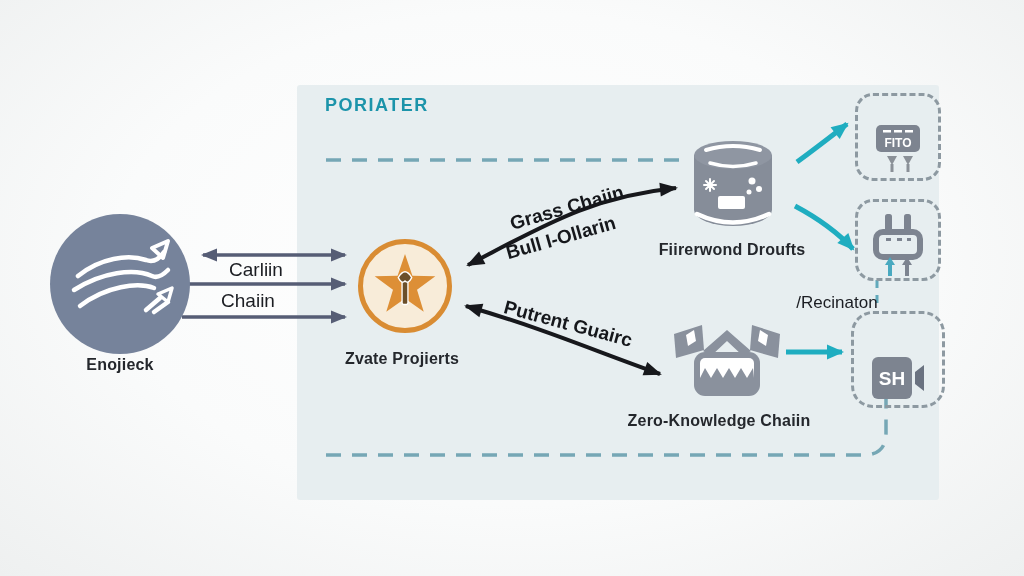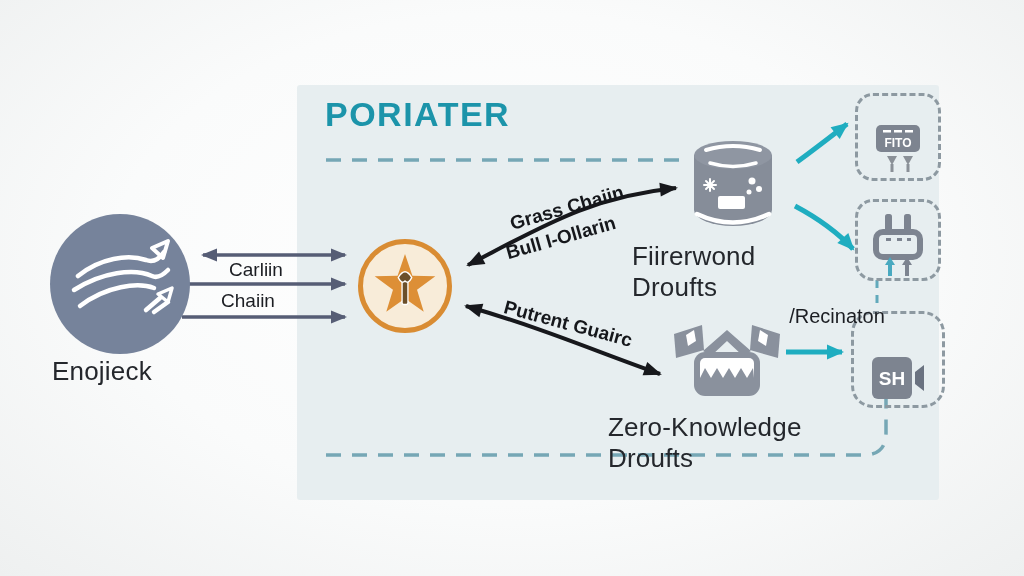--- a/index.html
+++ b/index.html
@@ -11,26 +11,26 @@
   .stage{
     position:relative;width:1024px;height:576px;overflow:hidden;
     background:radial-gradient(ellipse at 50% 45%, #ffffff 0%, #fafbfb 55%, #eef0f0 100%);
   }
   .panel{
     position:absolute;left:297px;top:85px;width:642px;height:415px;
     background:#e7eef0;border-radius:3px;z-index:1;
   }
   .panel-title{
     position:absolute;left:325px;top:95px;z-index:3;
-    font-size:34px;font-weight:bold;letter-spacing:1.5px;color:#1c94aa;
+    font-size:18px;font-weight:bold;letter-spacing:1.5px;color:#1c94aa;
   }
   .conn{position:absolute;left:0;top:0;z-index:2;pointer-events:none;}
   .node-label{
-    position:absolute;z-index:3;
-    font-size:26px;color:#24272c;font-weight:400;letter-spacing:0.2px;
+    position:absolute;z-index:3;text-align:center;
+    font-size:16px;color:#24272c;font-weight:700;letter-spacing:0.2px;
   }
   .edge-label{
     position:absolute;z-index:3;text-align:center;
     font-size:19px;color:#1b1d22;font-weight:500;
   }
   .curve-label{
     position:absolute;z-index:3;text-align:center;
     font-size:19px;color:#15171b;font-weight:600;
   }
   .rot-neg{transform:rotate(-16deg);}
@@ -42,21 +42,21 @@
   .orange-circle{
     position:absolute;left:358px;top:239px;width:84px;height:84px;
     border-radius:50%;background:#f8ecd9;border:5px solid #d98c33;z-index:3;
   }
   .icon-abs{position:absolute;z-index:3;}
   .dash-box{
     position:absolute;z-index:3;border:3px dashed #8d99a1;border-radius:18px;
     display:flex;align-items:flex-end;justify-content:center;
   }
   .small-note{
-    position:absolute;z-index:3;font-size:20px;color:#1b1d22;font-weight:500;margin-top:12px;
+    position:absolute;z-index:3;font-size:17px;color:#1b1d22;font-weight:500;
   }
 </style>
 </head>
 <body>
 
 <div class="stage">
 
   <div class="panel"></div>
   <div class="panel-title">PORIATER</div>
 
@@ -105,20 +105,21 @@
 
   <div class="orange-circle">
     <svg width="84" height="84" viewBox="0 0 100 100">
       <polygon points="50,12 58.8,37.9 86.1,38.3 64.3,54.6 72.3,80.7 50,65 27.7,80.7 35.7,54.6 13.9,38.3 41.2,37.9" fill="#dd8f36"></polygon>
       <g stroke="#fff" stroke-width="1.6">
         <rect x="46.5" y="44" width="7" height="28" rx="2" fill="#6b4f2a"></rect>
         <path d="M42,40 Q50,26 58,40 Q54,48 50,44 Q46,48 42,40 Z" fill="#6b4f2a"></path>
       </g>
     </svg>
   </div>
+  <div class="node-label" style="left:318px;top:350px;width:168px;">Zvate Projierts</div>
 
   <svg class="icon-abs" style="left:688px;top:138px;" width="90" height="104" viewBox="0 0 90 104">
     <path d="M6,17 V72 A39,16 0 0 0 84,72 V17" fill="#868d99"></path>
     <ellipse cx="45" cy="17" rx="39" ry="14" fill="#8f96a2"></ellipse>
     <path d="M18,12 Q45,4 72,12" stroke="#fff" stroke-width="4" fill="none" stroke-linecap="round"></path>
     <path d="M22,25 Q45,32 68,25" stroke="#fff" stroke-width="3.5" fill="none" stroke-linecap="round"></path>
     <rect x="30" y="58" width="27" height="13" rx="2" fill="#fff"></rect>
     <path d="M9,76 Q45,93 81,76" stroke="#fff" stroke-width="4.5" fill="none" stroke-linecap="round"></path>
     <g stroke="#fff" stroke-width="2" stroke-linecap="round">
       <path d="M22,41 V53 M16,47 H28 M18,43 L26,51 M26,43 L18,51"></path>
@@ -132,21 +133,21 @@
   <svg class="icon-abs" style="left:672px;top:320px;" width="110" height="80" viewBox="0 0 110 80">
     <polygon points="2,14 30,5 32,30 4,38" fill="#8a919d"></polygon>
     <polygon points="14,15 22,10 24,21 16,26" fill="#fff"></polygon>
     <polygon points="108,14 80,5 78,30 106,38" fill="#8a919d"></polygon>
     <polygon points="96,15 88,10 86,21 94,26" fill="#fff"></polygon>
     <path d="M31,31 L55,10 L79,31 L71,36 L55,21 L39,36 Z" fill="#8a919d"></path>
     <rect x="22" y="32" width="66" height="44" rx="11" fill="#8a919d"></rect>
     <rect x="28" y="38" width="54" height="32" rx="5" fill="#fff"></rect>
     <path d="M28,70 V58 L33,48 L39,58 L45,48 L51,58 L57,48 L63,58 L69,48 L75,58 L81,48 L82,58 V70 Z" fill="#8a919d"></path>
   </svg>
-  <div class="node-label" style="left:608px;top:412px;width:222px;">Zero-Knowledge Droufts</div>
+  <div class="node-label" style="left:608px;top:412px;width:222px;">Zero-Knowledge Chaiin</div>
 
   <div class="dash-box" style="left:855px;top:93px;width:80px;height:82px;">
     <svg width="60" height="58" viewBox="0 0 60 58">
       <rect x="8" y="5" width="44" height="27" rx="5" fill="#7d8490"></rect>
       <g fill="#fff">
         <rect x="15" y="10" width="8" height="2.5"></rect>
         <rect x="26" y="10" width="8" height="2.5"></rect>
         <rect x="37" y="10" width="8" height="2.5"></rect>
       </g>
       <text x="30" y="27" text-anchor="middle" font-size="12" font-weight="bold" fill="#fff" font-family="Liberation Sans, sans-serif">FITO</text>

